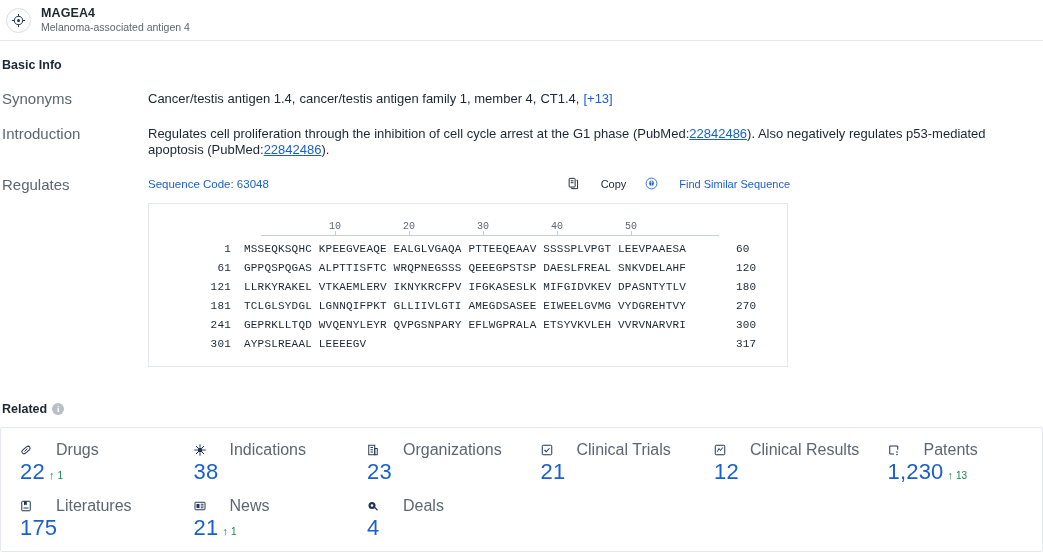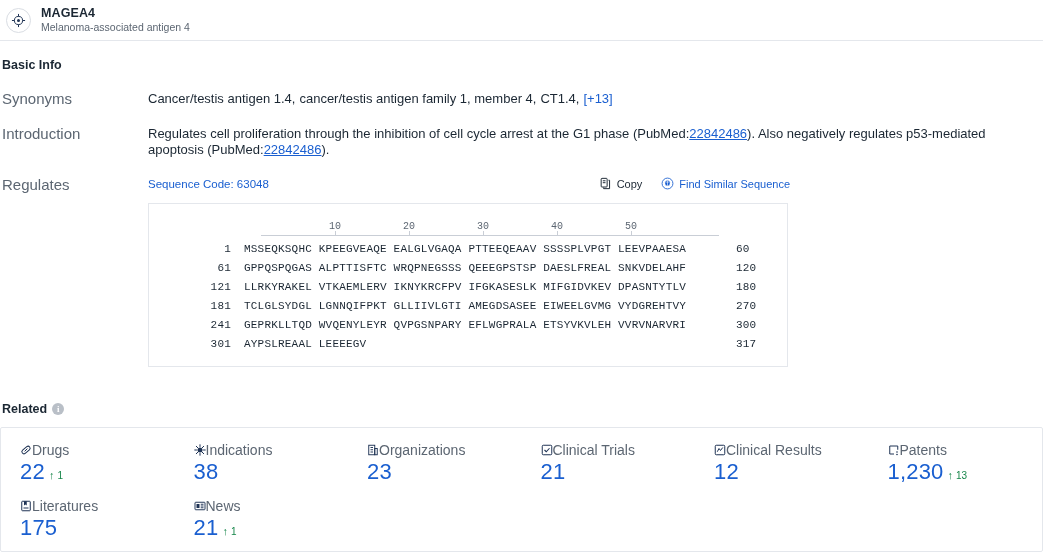--- a/index.html
+++ b/index.html
@@ -76,21 +76,21 @@
     display: flex; align-items: center;
     flex: 1; min-width: 0;
   }
   .seq-code { font-size: 11.5px; color: #1a5fd0; }
   .seq-actions {
     margin-left: auto;
     display: flex; align-items: center; gap: 19px;
     padding-right: 253px;
   }
   .seq-action {
-    display: flex; align-items: center; gap: 5px;
+    display: flex; align-items: center; gap: 21px;
     font-size: 11px; cursor: pointer;
   }
   .seq-action.dark { color: #1b2733; }
   .seq-action.blue { color: #1a5fd0; }
 
   .seq-box {
     margin: 10px 0 0 148px;
     width: 640px;
     border: 1px solid #e4e7ec;
     background: #fff;
@@ -149,22 +149,22 @@
     padding: 14px 0 10px 0;
     background: #fff;
   }
   .related-grid {
     display: grid;
     grid-template-columns: repeat(6, 1fr);
     row-gap: 13px;
   }
   .stat { padding-left: 19px; }
   .stat-head {
-    display: flex; align-items: center; gap: 0;
-    font-size: 14px; color: #5c6672;
+    display: flex; align-items: center; gap: 24px;
+    font-size: 16px; color: #5c6672;
     height: 15px;
   }
   .stat-value-row {
     display: flex; align-items: baseline; gap: 4px;
     margin-top: 2px;
   }
   .stat-value {
     font-size: 22px; color: #1a5fd0; font-weight: normal;
     letter-spacing: .2px;
   }
@@ -440,16 +440,31 @@
         </div>
         <div class="stat-value-row">
           <span class="stat-value">21</span>
           <span class="stat-delta">
             <span class="stat-arrow">↑</span>
             <span class="stat-delta-num">1</span>
           </span>
         </div>
       </div>
 
+      <div class="stat">
+        <div class="stat-head">
+          <span>
+            <svg width="12" height="12" viewBox="0 0 24 24" fill="none" stroke="#1f3354" stroke-width="2">
+              <circle cx="10" cy="11" r="7" fill="#1f3354" stroke="none"></circle>
+              <path d="M15.5 15 L21 20.5" stroke="#1f3354" stroke-width="2.4"></path>
+              <circle cx="10" cy="11" r="2.6" fill="#ffffff" stroke="none"></circle>
+            </svg>
+          </span>
+          <span>Deals</span>
+        </div>
+        <div class="stat-value-row">
+          <span class="stat-value">4</span>
+        </div>
+      </div>
 
     </div>
   </div>
 </div>
 
 </body></html>

